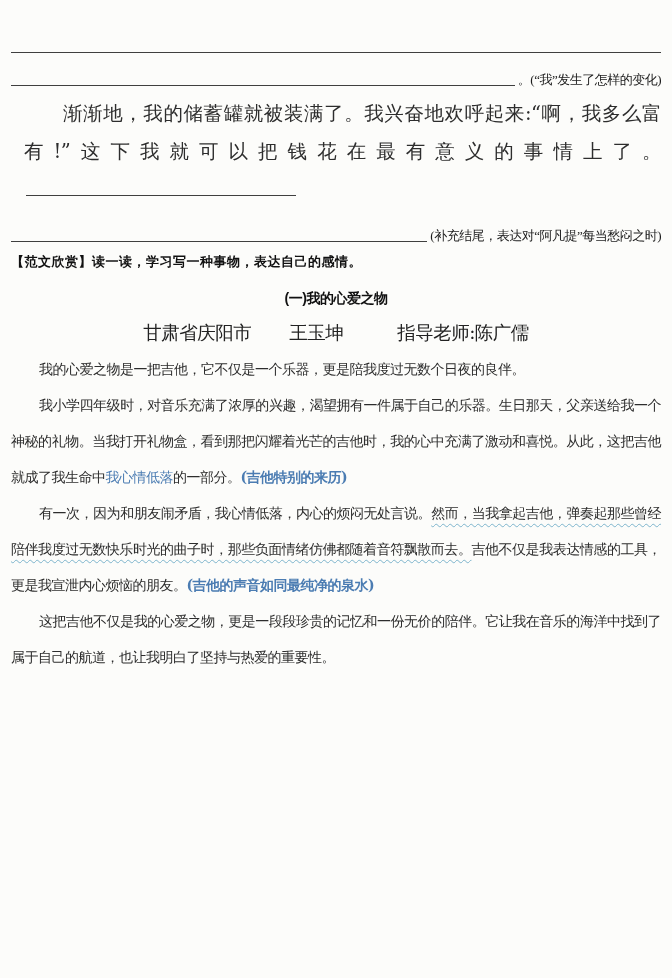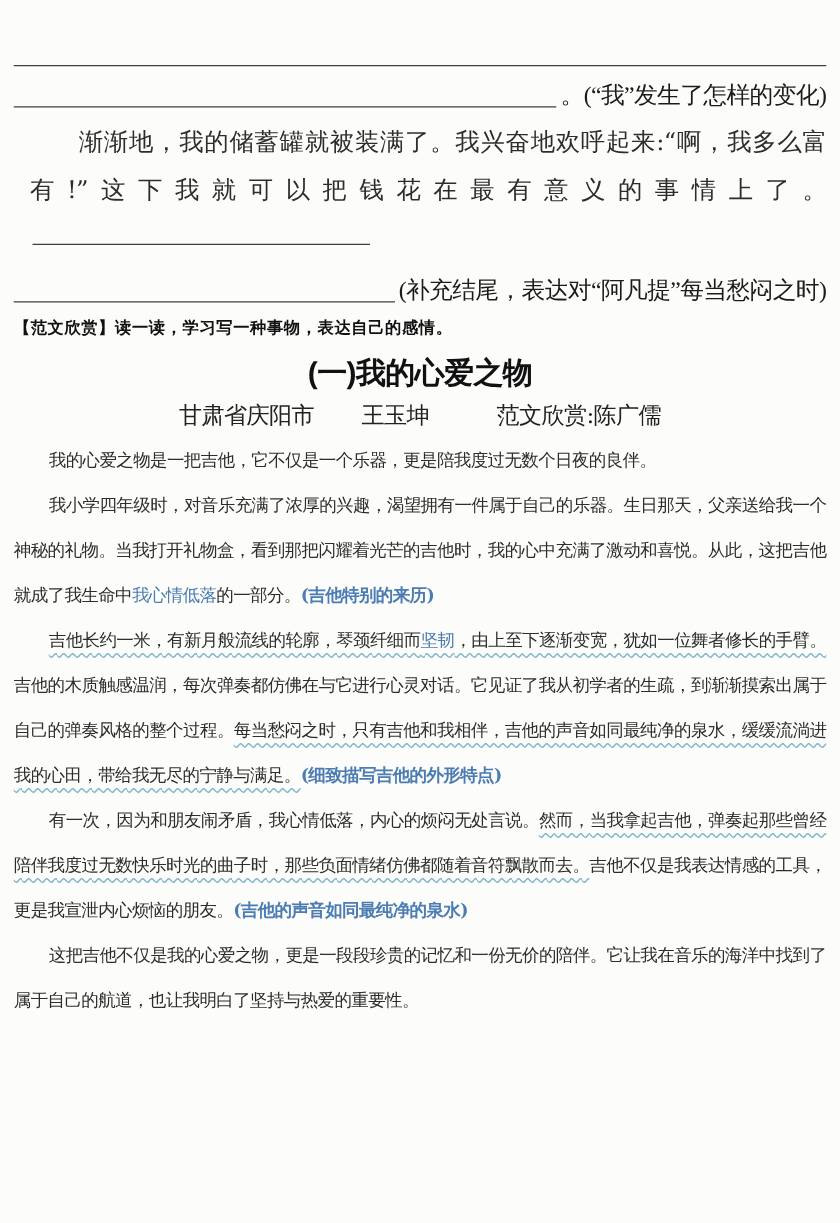--- a/index.html
+++ b/index.html
@@ -33,21 +33,21 @@
   }
   .note-row .fill-line {
     flex: 1;
     border-bottom: 1.6px solid var(--rule);
     height: 0;
     margin-bottom: 3px;
     margin-right: 3px;
   }
   .note {
     font-family: "Liberation Serif", serif;
-    font-size: 19px;
+    font-size: 13px;
     color: #1b1b1b;
     white-space: nowrap;
     letter-spacing: -0.5px;
   }
   .note-row.ending { height: 34px; margin-top: 2px; }
 
   
   .hand {
     font-family: "DejaVu Serif", serif;
     font-size: 19.5px;
@@ -73,21 +73,21 @@
     font-size: 13px;
     color: #111;
     line-height: 26px;
     letter-spacing: 0.5px;
   }
   .essay-title {
     margin-top: 10px;
     text-align: center;
     font-family: "Liberation Sans", sans-serif;
     font-weight: bold;
-    font-size: 24px;
+    font-size: 14px;
     color: #111;
     line-height: 27px;
   }
   .byline {
     margin-top: 9px;
     display: flex;
     justify-content: center;
     align-items: baseline;
     gap: 38px;
     font-size: 18.5px;
@@ -134,24 +134,23 @@
     <span class="note">(补充结尾，表达对“阿凡提”每当愁闷之时)</span>
   </div>
 
   <div class="section-header">【范文欣赏】读一读，学习写一种事物，表达自己的感情。</div>
 
   <div class="essay-title hand">(一)我的心爱之物</div>
 
   <div class="byline hand">
     <span>甘肃省庆阳市</span>
     <span>王玉坤</span>
-    <span class="teacher">范文欣赏:陈广儒</span>
+    <span class="teacher">指导老师:陈广儒</span>
   </div>
 
   <div class="essay-body hand">
       <p class="essay-p"><span class="seg normal">我的心爱之物是一把吉他，它不仅是一个乐器，更是陪我度过无数个日夜的良伴。</span></p>
       <p class="essay-p"><span class="seg normal">我小学四年级时，对音乐充满了浓厚的兴趣，渴望拥有一件属于自己的乐器。生日那天，父亲送给我一个神秘的礼物。当我打开礼物盒，看到那把闪耀着光芒的吉他时，我的心中充满了激动和喜悦。从此，这把吉他就成了我生命中</span><span class="seg blue">我心情低落</span><span class="seg normal">的一部分。</span><span class="seg annotation">(吉他特别的来历)</span></p>
-      <p class="essay-p"><span class="seg wavy">吉他长约一米，有新月般流线的轮廓，琴颈纤细而</span><span class="seg blue_wavy">坚韧</span><span class="seg wavy">，由上至下逐渐变宽，犹如一位舞者修长的手臂。</span><span class="seg normal">吉他的木质触感温润，每次弹奏都仿佛在与它进行心灵对话。它见证了我从初学者的生疏，到渐渐摸索出属于自己的弹奏风格的整个过程。</span><span class="seg wavy">每当愁闷之时，只有吉他和我相伴，吉他的声音如同最纯净的泉水，缓缓流淌进我的心田，带给我无尽的宁静与满足。</span><span class="seg annotation">(细致描写吉他的外形特点)</span></p>
       <p class="essay-p"><span class="seg normal">有一次，因为和朋友闹矛盾，我心情低落，内心的烦闷无处言说。</span><span class="seg wavy">然而，当我拿起吉他，弹奏起那些曾经陪伴我度过无数快乐时光的曲子时，那些负面情绪仿佛都随着音符飘散而去。</span><span class="seg normal">吉他不仅是我表达情感的工具，更是我宣泄内心烦恼的朋友。</span><span class="seg annotation">(吉他的声音如同最纯净的泉水)</span></p>
       <p class="essay-p"><span class="seg normal">这把吉他不仅是我的心爱之物，更是一段段珍贵的记忆和一份无价的陪伴。它让我在音乐的海洋中找到了属于自己的航道，也让我明白了坚持与热爱的重要性。</span></p>
     </div>
 
 </div>
 
 </body></html>

